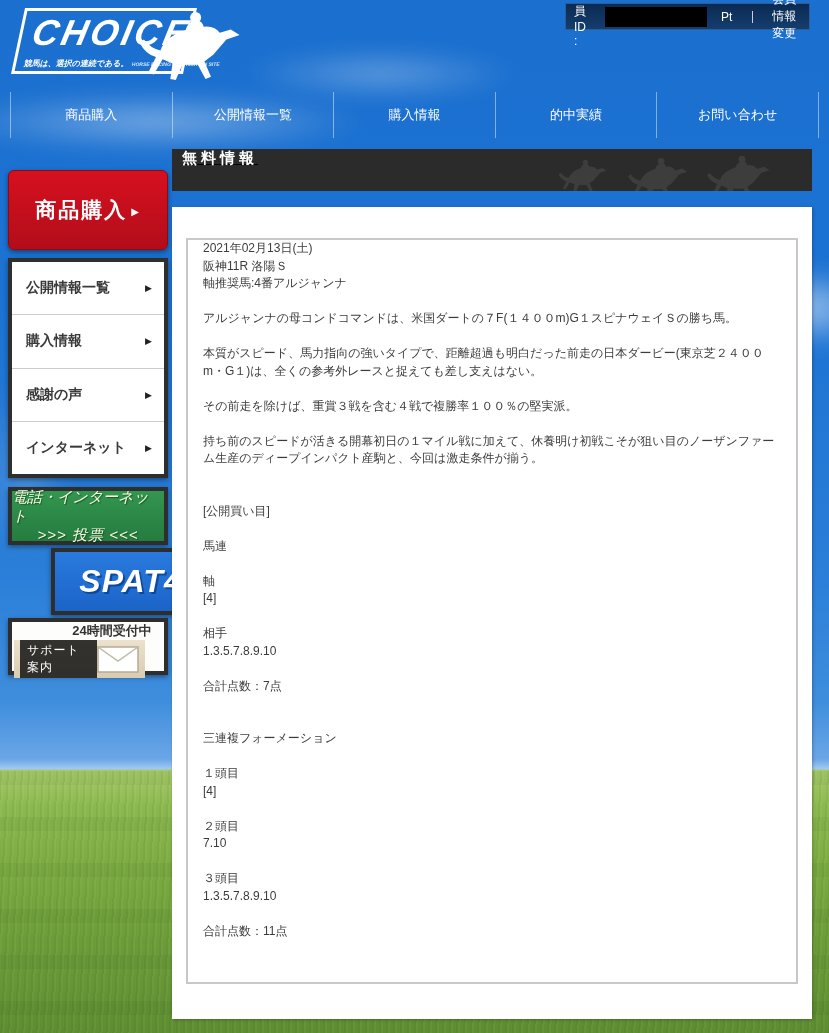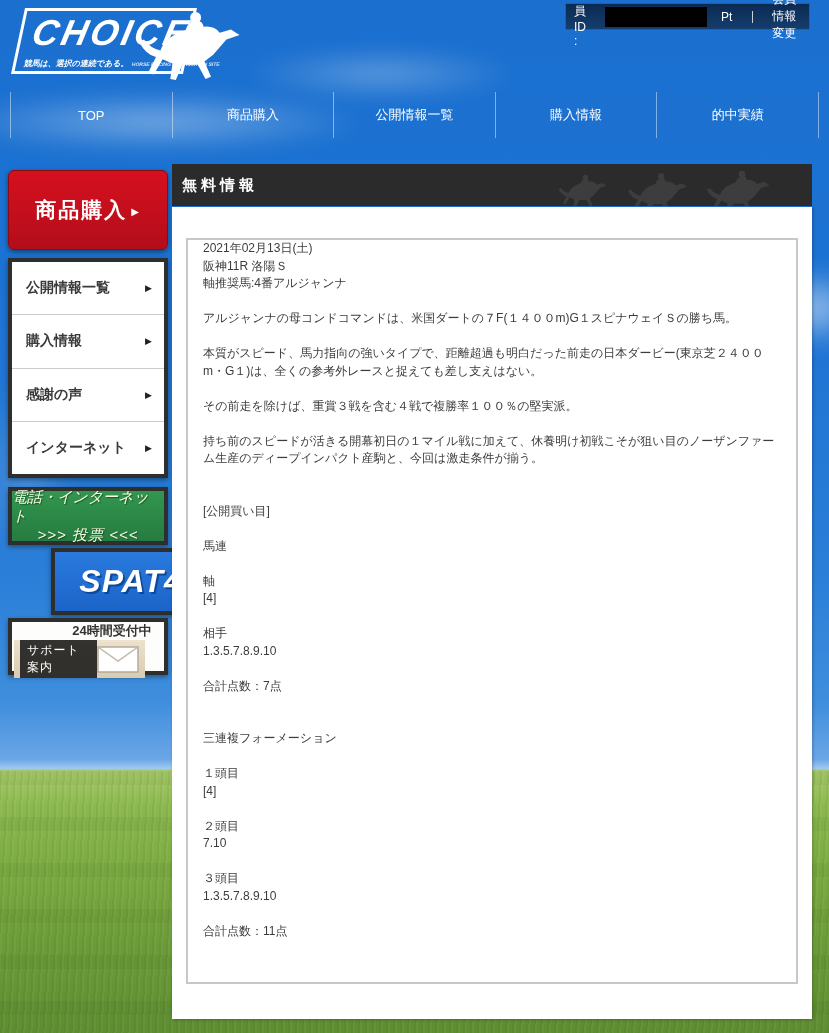--- a/index.html
+++ b/index.html
@@ -99,22 +99,22 @@
     font-size:13px;font-weight:bold;color:#333;margin-left:48px;}
   .support-strip{
     flex:1;margin:0 19px 2px 2px;display:flex;align-items:center;justify-content:space-between;
     background:linear-gradient(180deg,#ece2cd,#d8cbb0);padding:0 6px;
   }
   .support-label{background:rgba(25,25,25,.88);color:#fff;font-size:12px;padding:2px 7px;letter-spacing:1px;}
   .mail-icon{flex:none;}
 
   
   .main-header{
-    position:absolute;left:172px;top:164px;width:640px;height:42px;background:#2b2b2b;
-    display:flex;align-items:center;overflow:hidden;
+    position:absolute;left:172px;top:149px;width:640px;height:42px;background:#2b2b2b;
+    display:flex;overflow:hidden;text-decoration:underline;
   }
   .main-header-title{color:#fff;font-size:15px;font-weight:bold;letter-spacing:4px;padding-left:10px;}
   .header-horses{position:absolute;right:6px;top:2px;}
   .main-panel{
     position:absolute;left:172px;top:207px;width:640px;height:812px;background:#fff;
     box-shadow:1px 1px 3px rgba(0,0,0,.25);
   }
   .article-box{
     position:absolute;left:14px;right:14px;top:31px;height:746px;box-sizing:border-box;
     border:2px solid #c8c8c8;background:#fff;padding:0 15px;overflow:hidden;
@@ -150,25 +150,25 @@
 
   <div class="member-bar">
     <span>会員ID :</span>
     <span class="member-redacted"></span>
     <span>Pt</span>
     <span>｜</span>
     <span class="member-link">会員情報変更</span>
   </div>
 
   <div class="nav">
-    <div class="nav-item">TOP</div>
     <div class="nav-item">商品購入</div>
     <div class="nav-item">公開情報一覧</div>
     <div class="nav-item">購入情報</div>
     <div class="nav-item">的中実績</div>
+    <div class="nav-item">お問い合わせ</div>
   </div>
 
   <div class="sb buy-btn" style="position:absolute;">
     <span>商品購入</span>
     <span class="buy-arrow">▶</span>
   </div>
 
   <div class="sb menu-box" style="position:absolute;">
     <div class="menu-item">
       <span>公開情報一覧</span>

